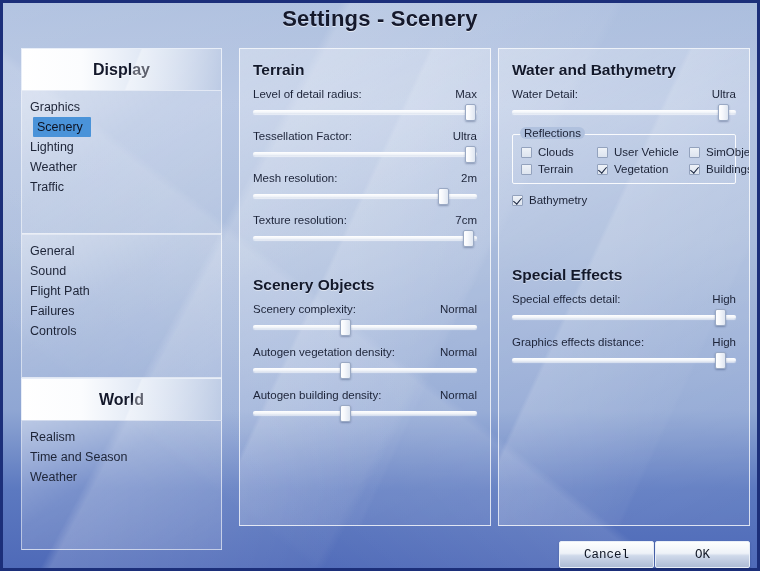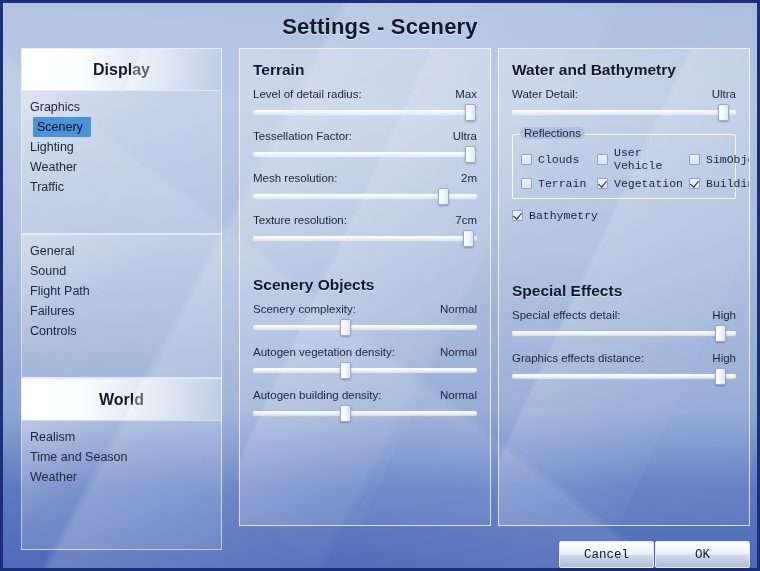--- a/index.html
+++ b/index.html
@@ -46,21 +46,21 @@
         rgba(255,255,255,0.00) 0%,
         rgba(255,255,255,0.00) 55%,
         rgba(255,255,255,0.10) 56%,
         rgba(255,255,255,0.02) 78%,
         rgba(255,255,255,0.00) 79%);
     pointer-events: none;
   }
   
   .titlebar {
     position: absolute; left: 0; top: 3px; width: 100%; height: 34px;
-    display: flex; align-items: flex-end; justify-content: center;
+    display: flex; align-items: flex-start; justify-content: center;
   }
   .title-text {
     font-size: 22px; font-weight: bold; color: #15192c;
     letter-spacing: 0.2px;
     text-shadow: 0 1px 0 rgba(255,255,255,0.55);
   }
 
   
   .sidebar {
     position: absolute; left: 18px; top: 45px; width: 201px;
@@ -156,21 +156,21 @@
     position: absolute; top: 0px;
     width: 11px; height: 17px;
     margin-left: -5px;
     background: linear-gradient(to right, #ffffff 0%, #f6f8fc 40%, #dfe6f1 100%);
     border: 1px solid #9aa9c4;
     border-radius: 2px;
     box-shadow: 0 1px 2px rgba(30,45,90,0.35);
   }
 
   
-  .cb-row { display: flex; align-items: center; gap: 6px; margin-top: 10px; font-family: Liberation Mono, monospace; }
+  .cb-row { display: flex; align-items: center; gap: 6px; margin-top: 10px; }
   .cbox {
     width: 11px; height: 11px; flex: 0 0 11px;
     background: linear-gradient(to bottom, #eef2f8 0%, #dde4ef 100%);
     border: 1px solid #93a2bd;
     border-radius: 1px;
     position: relative;
   }
   .cbox.checked::after {
     content: "";
     position: absolute;

